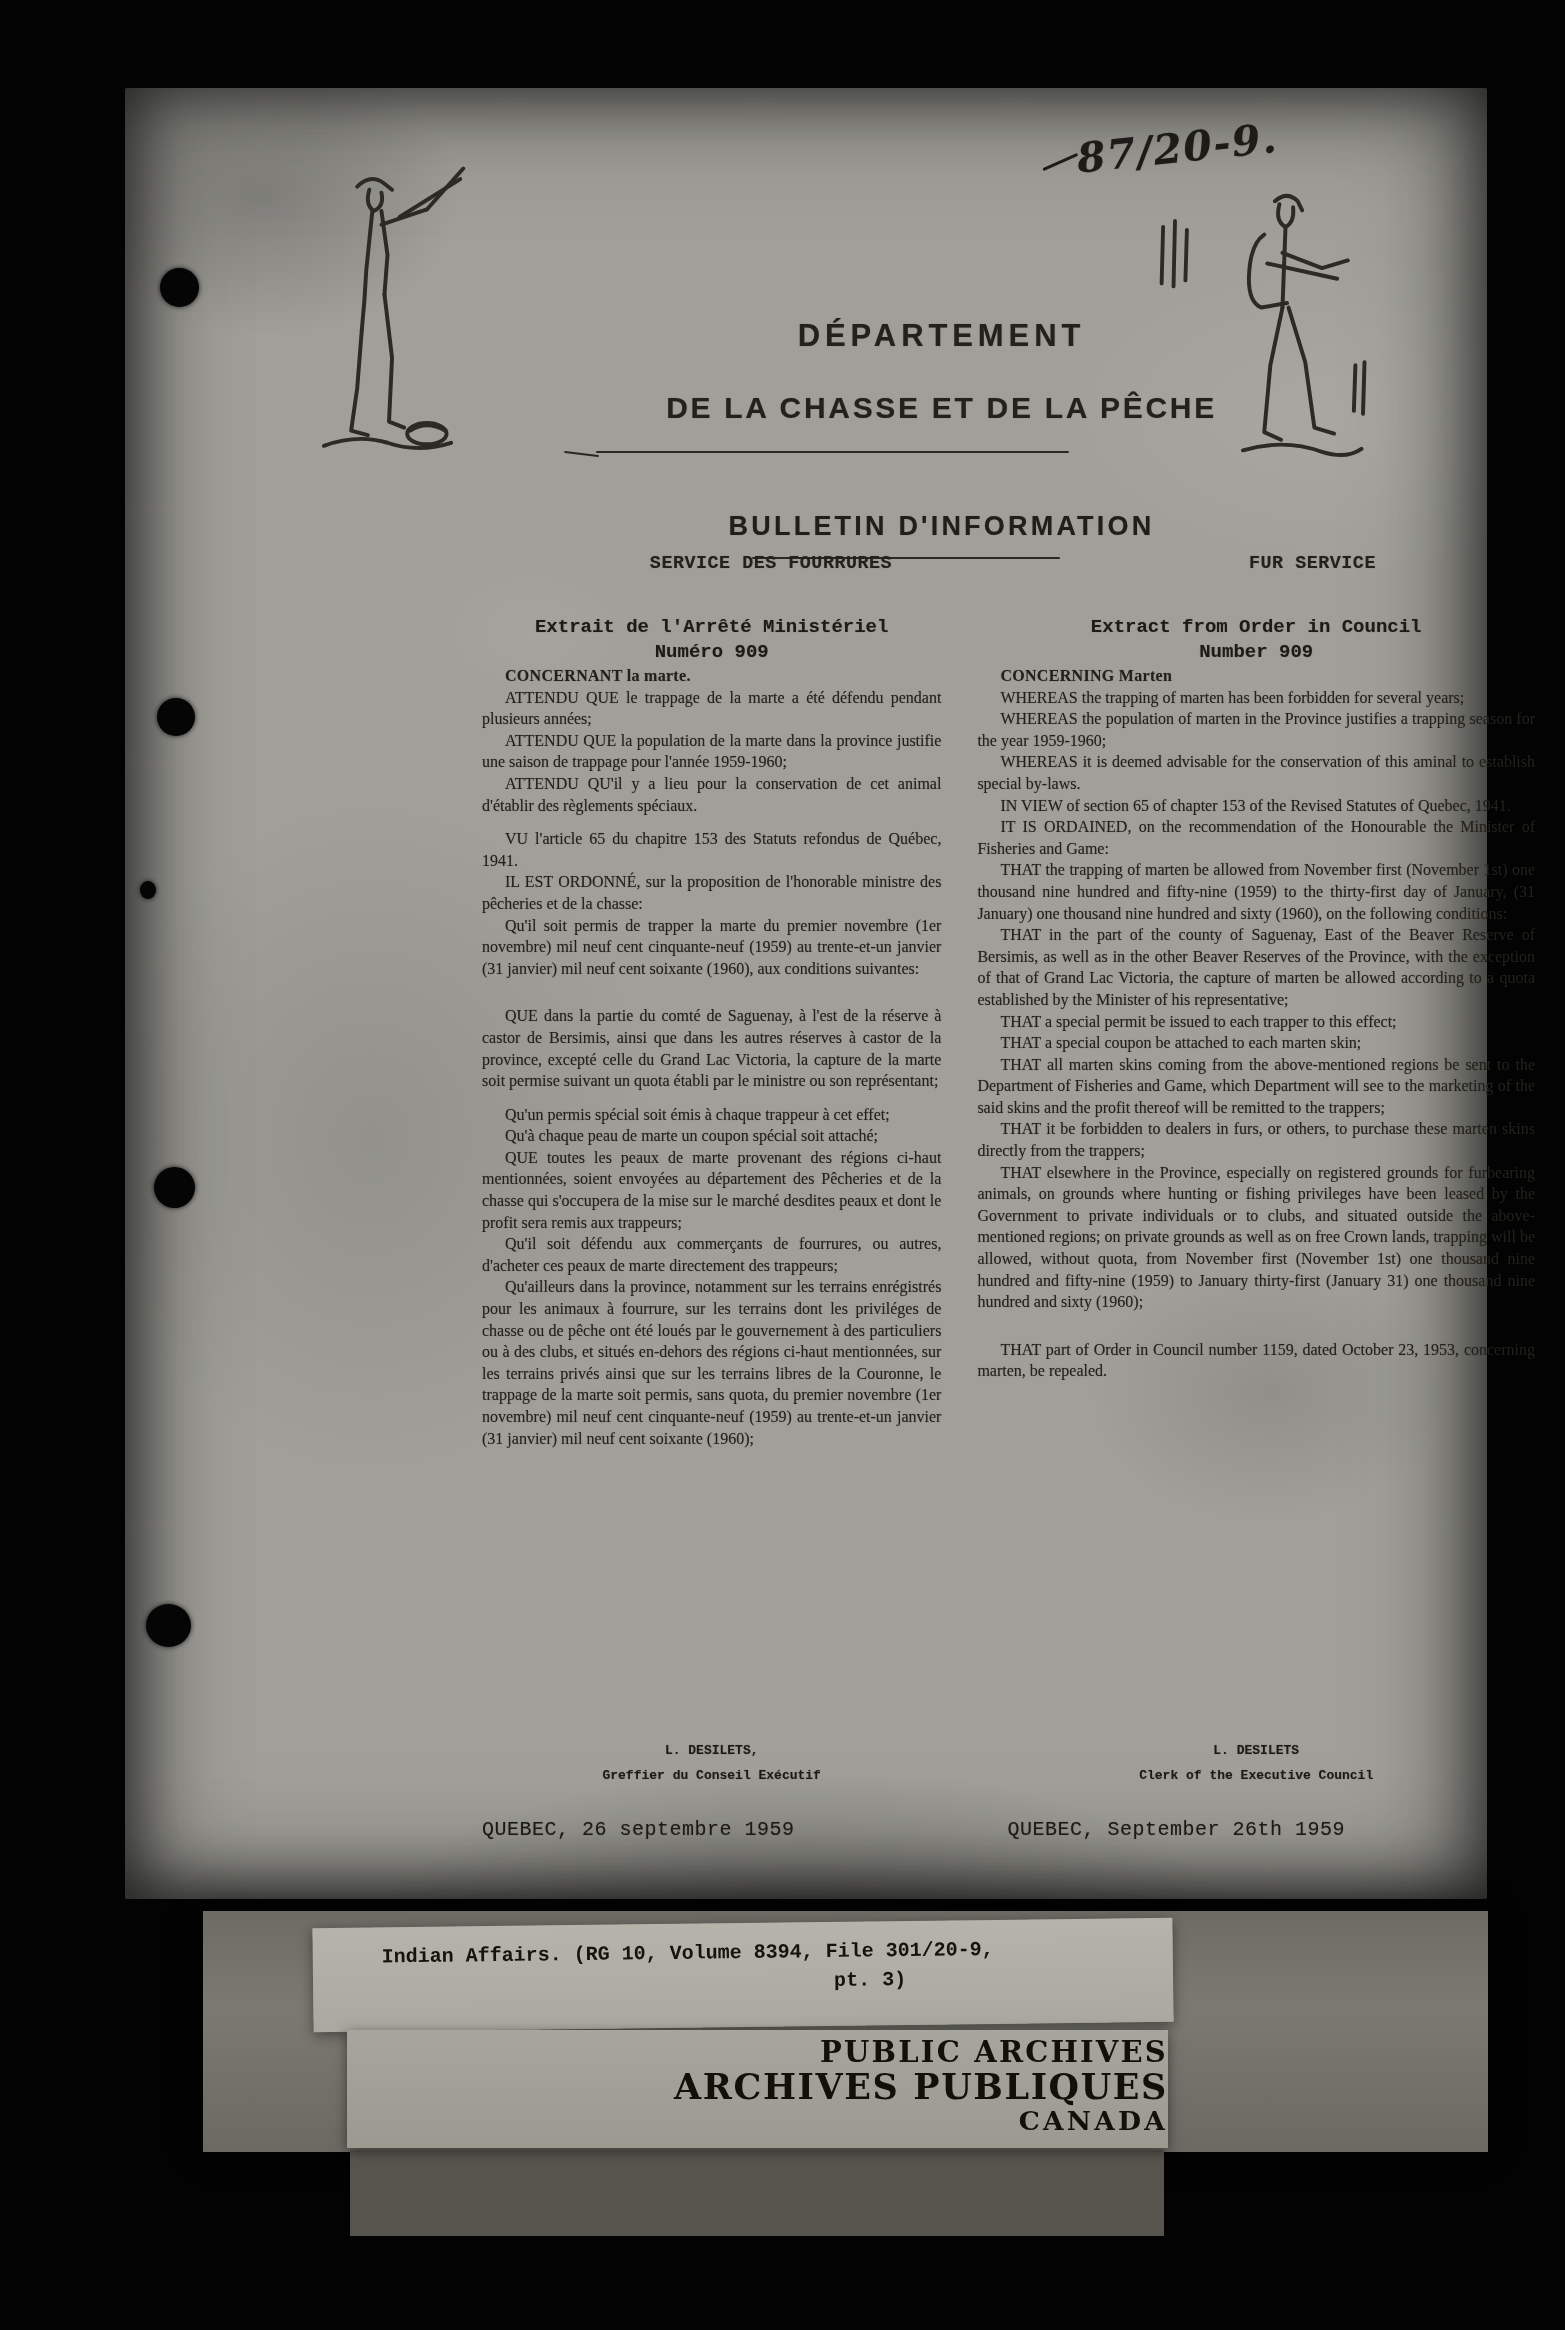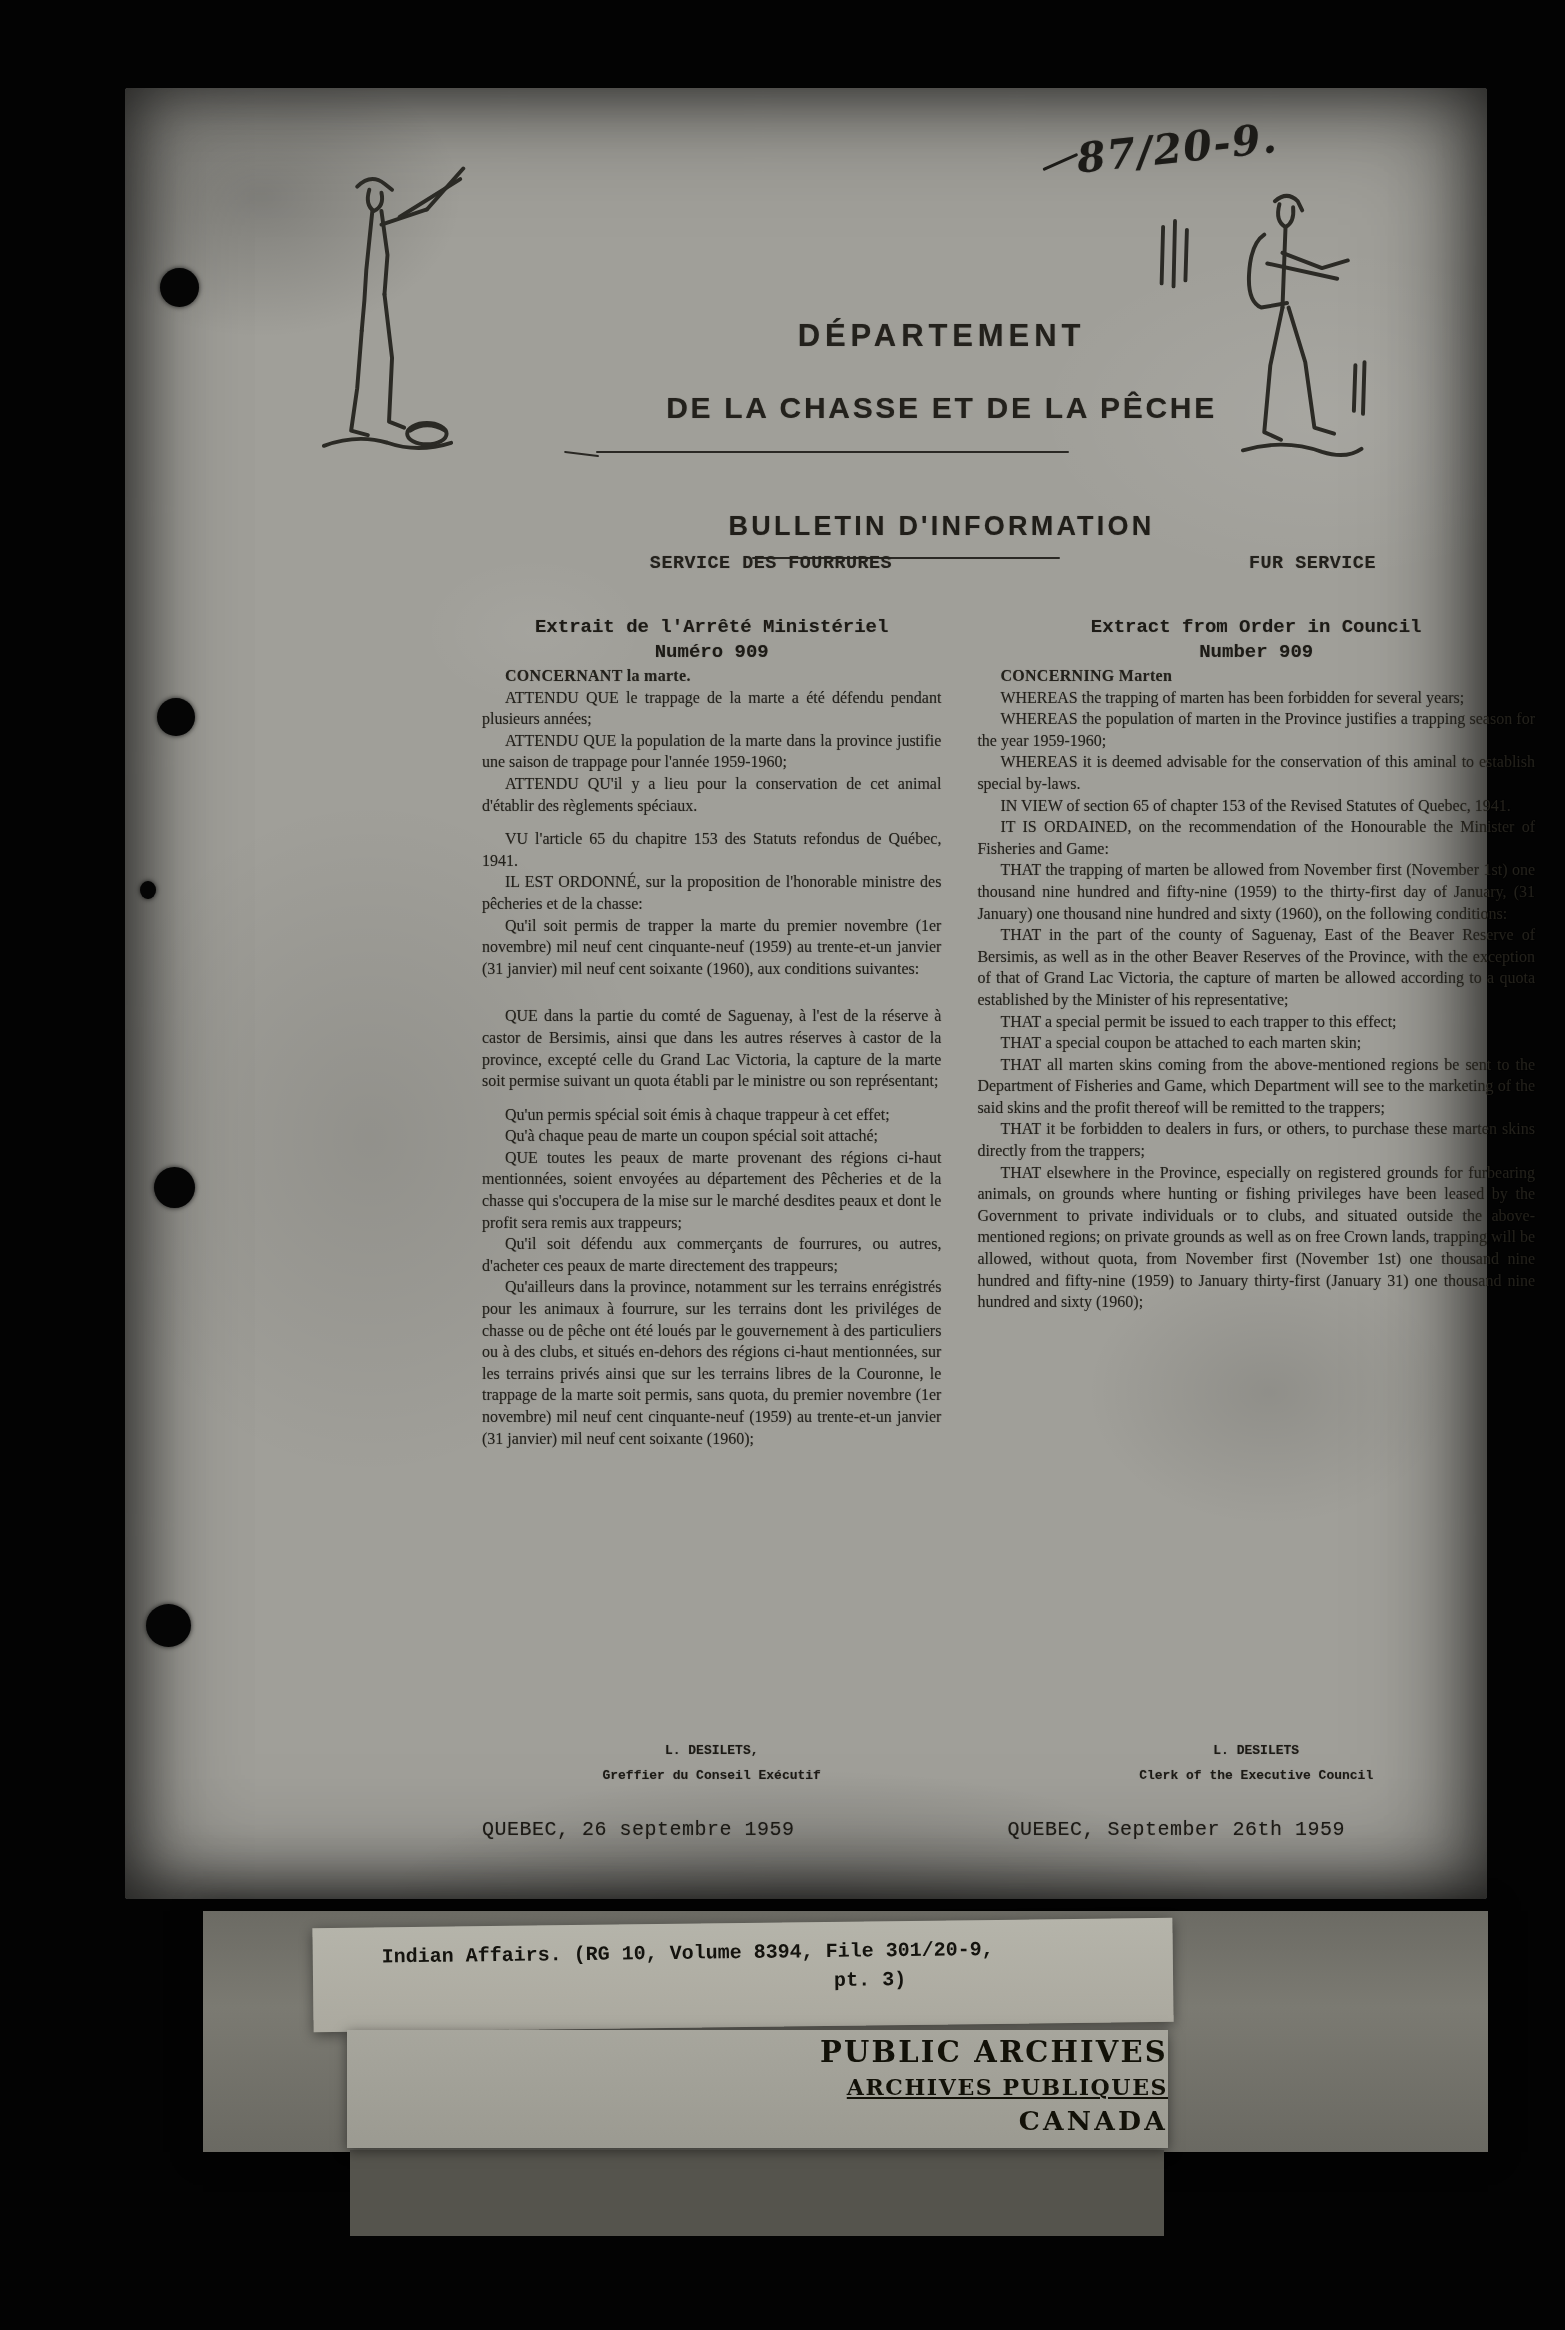--- a/index.html
+++ b/index.html
@@ -84,21 +84,21 @@
       font-family:"Liberation Mono",monospace;font-weight:700;font-size:20px;
       color:#14130e;padding-top:18.4px;box-sizing:border-box;}
   .ia1{padding-left:69px;}
   .ia2{padding-left:254px;text-align:center;margin-top:5.4px;}
   .strip-pa{position:absolute;left:347px;top:2030px;width:821px;height:118px;
       background:linear-gradient(180deg,#a7a69d,#9b9a91);z-index:2;
       box-shadow:0 3.2px 12px rgba(0,0,0,.5);text-align:right;
       font-family:"DejaVu Serif",serif;font-weight:700;color:#121108;
       padding-top:4.3px;box-sizing:border-box;}
   .pa1{font-size:29px;letter-spacing:2.2px;line-height:36px;}
-  .pa2{font-size:22px;letter-spacing:1.6px;line-height:34px;text-decoration:underline;}
+  .pa2{font-size:35px;letter-spacing:1.6px;line-height:34px;}
   .pa3{font-size:26.5px;letter-spacing:3.2px;line-height:34px;}
   svg .sketch{fill:none;stroke:#2b2a25;stroke-width:2.6;stroke-linecap:round;stroke-linejoin:round;}
 </style>
 </head>
 <body>
 
 <div class="stage">
 
   <div class="paper">
 
@@ -199,20 +199,21 @@
         <p>WHEREAS it is deemed advisable for the conservation of this aminal to establish special by-laws.</p>
         <p>IN VIEW of section 65 of chapter 153 of the Revised Statutes of Quebec, 1941.</p>
         <p>IT IS ORDAINED, on the recommendation of the Honourable the Minister of Fisheries and Game:</p>
         <p>THAT the trapping of marten be allowed from November first (November 1st) one thousand nine hundred and fifty-nine (1959) to the thirty-first day of January, (31 January) one thousand nine hundred and sixty (1960), on the following conditions:</p>
         <p>THAT in the part of the county of Saguenay, East of the Beaver Reserve of Bersimis, as well as in the other Beaver Reserves of the Province, with the exception of that of Grand Lac Victoria, the capture of marten be allowed according to a quota established by the Minister of his representative;</p>
         <p>THAT a special permit be issued to each trapper to this effect;</p>
         <p>THAT a special coupon be attached to each marten skin;</p>
         <p>THAT all marten skins coming from the above-mentioned regions be sent to the Department of Fisheries and Game, which Department will see to the marketing of the said skins and the profit thereof will be remitted to the trappers;</p>
         <p>THAT it be forbidden to dealers in furs, or others, to purchase these marten skins directly from the trappers;</p>
         <p>THAT elsewhere in the Province, especially on registered grounds for furbearing animals, on grounds where hunting or fishing privileges have been leased by the Government to private individuals or to clubs, and situated outside the above-mentioned regions; on private grounds as well as on free Crown lands, trapping will be allowed, without quota, from November first (November 1st) one thousand nine hundred and fifty-nine (1959) to January thirty-first (January 31) one thousand nine hundred and sixty (1960);</p>
+        <p class="gap-l">THAT part of Order in Council number 1159, dated October 23, 1953, concerning marten, be repealed.</p>
         <div class="sig">
           <div>L. DESILETS</div>
           <div>Clerk of the Executive Council</div>
         </div>
         <div class="dateline">QUEBEC, September 26th 1959</div>
       </section>
 
     </div>
   </div>
 

